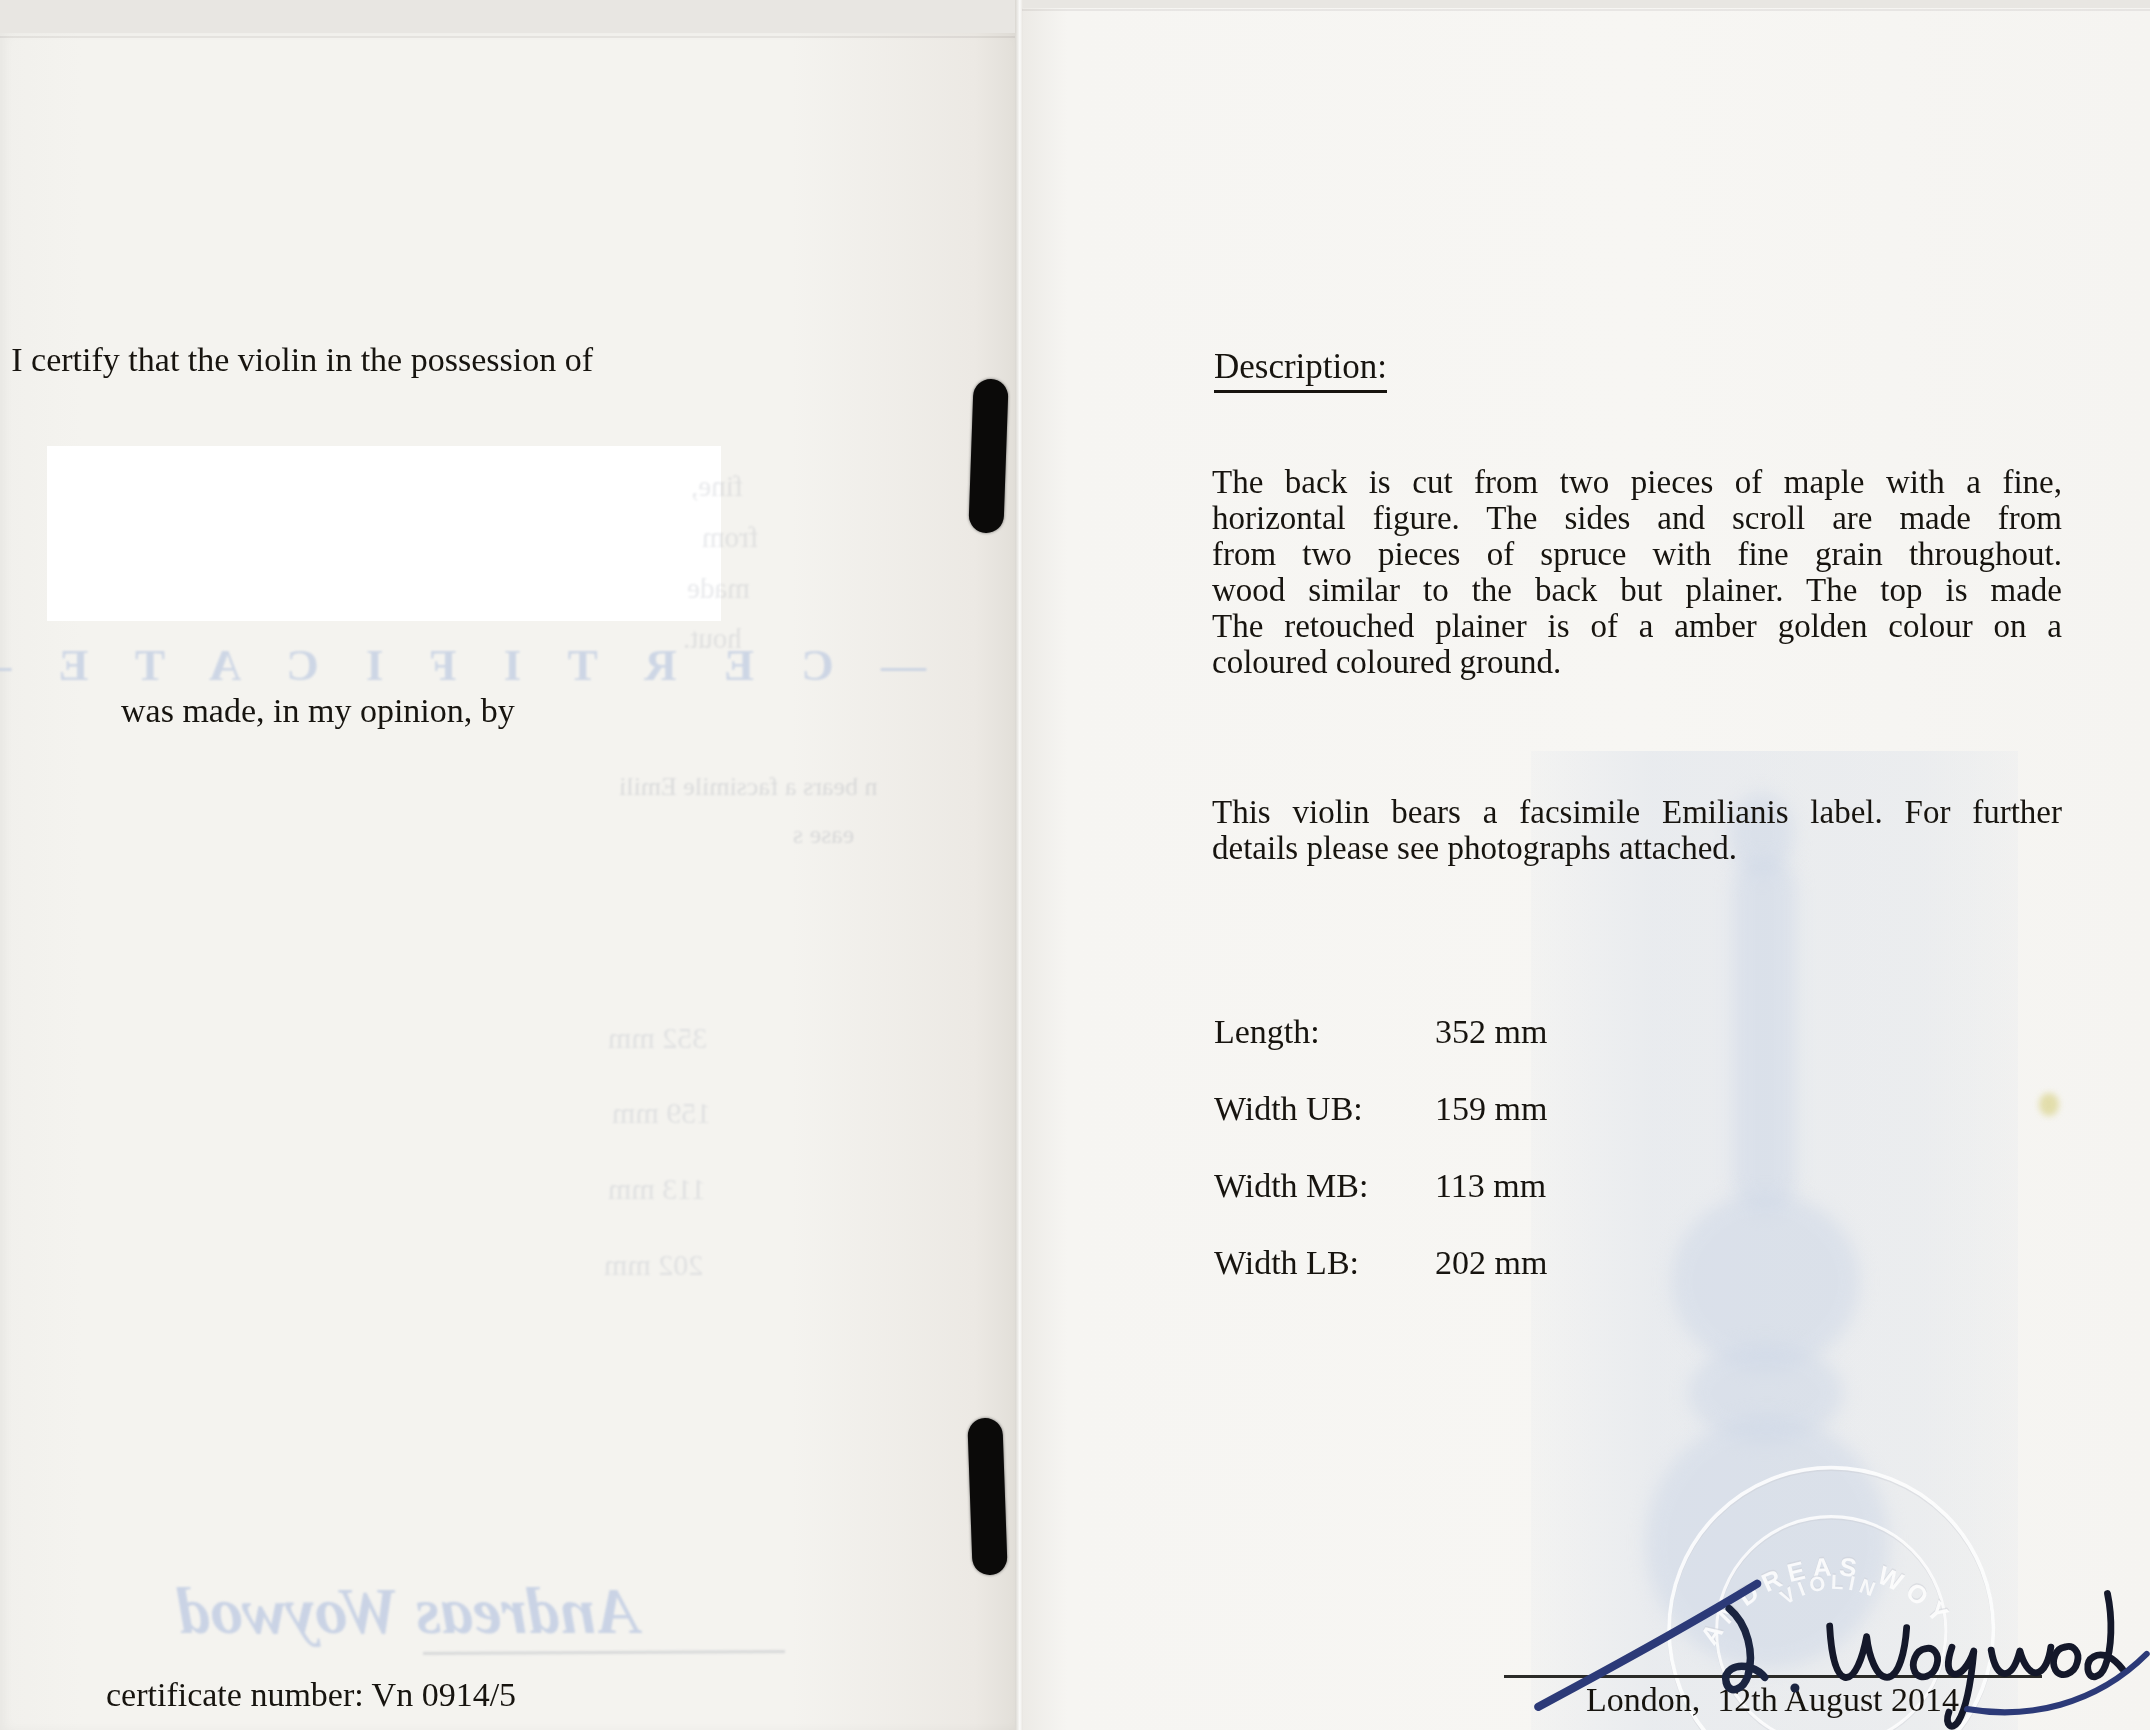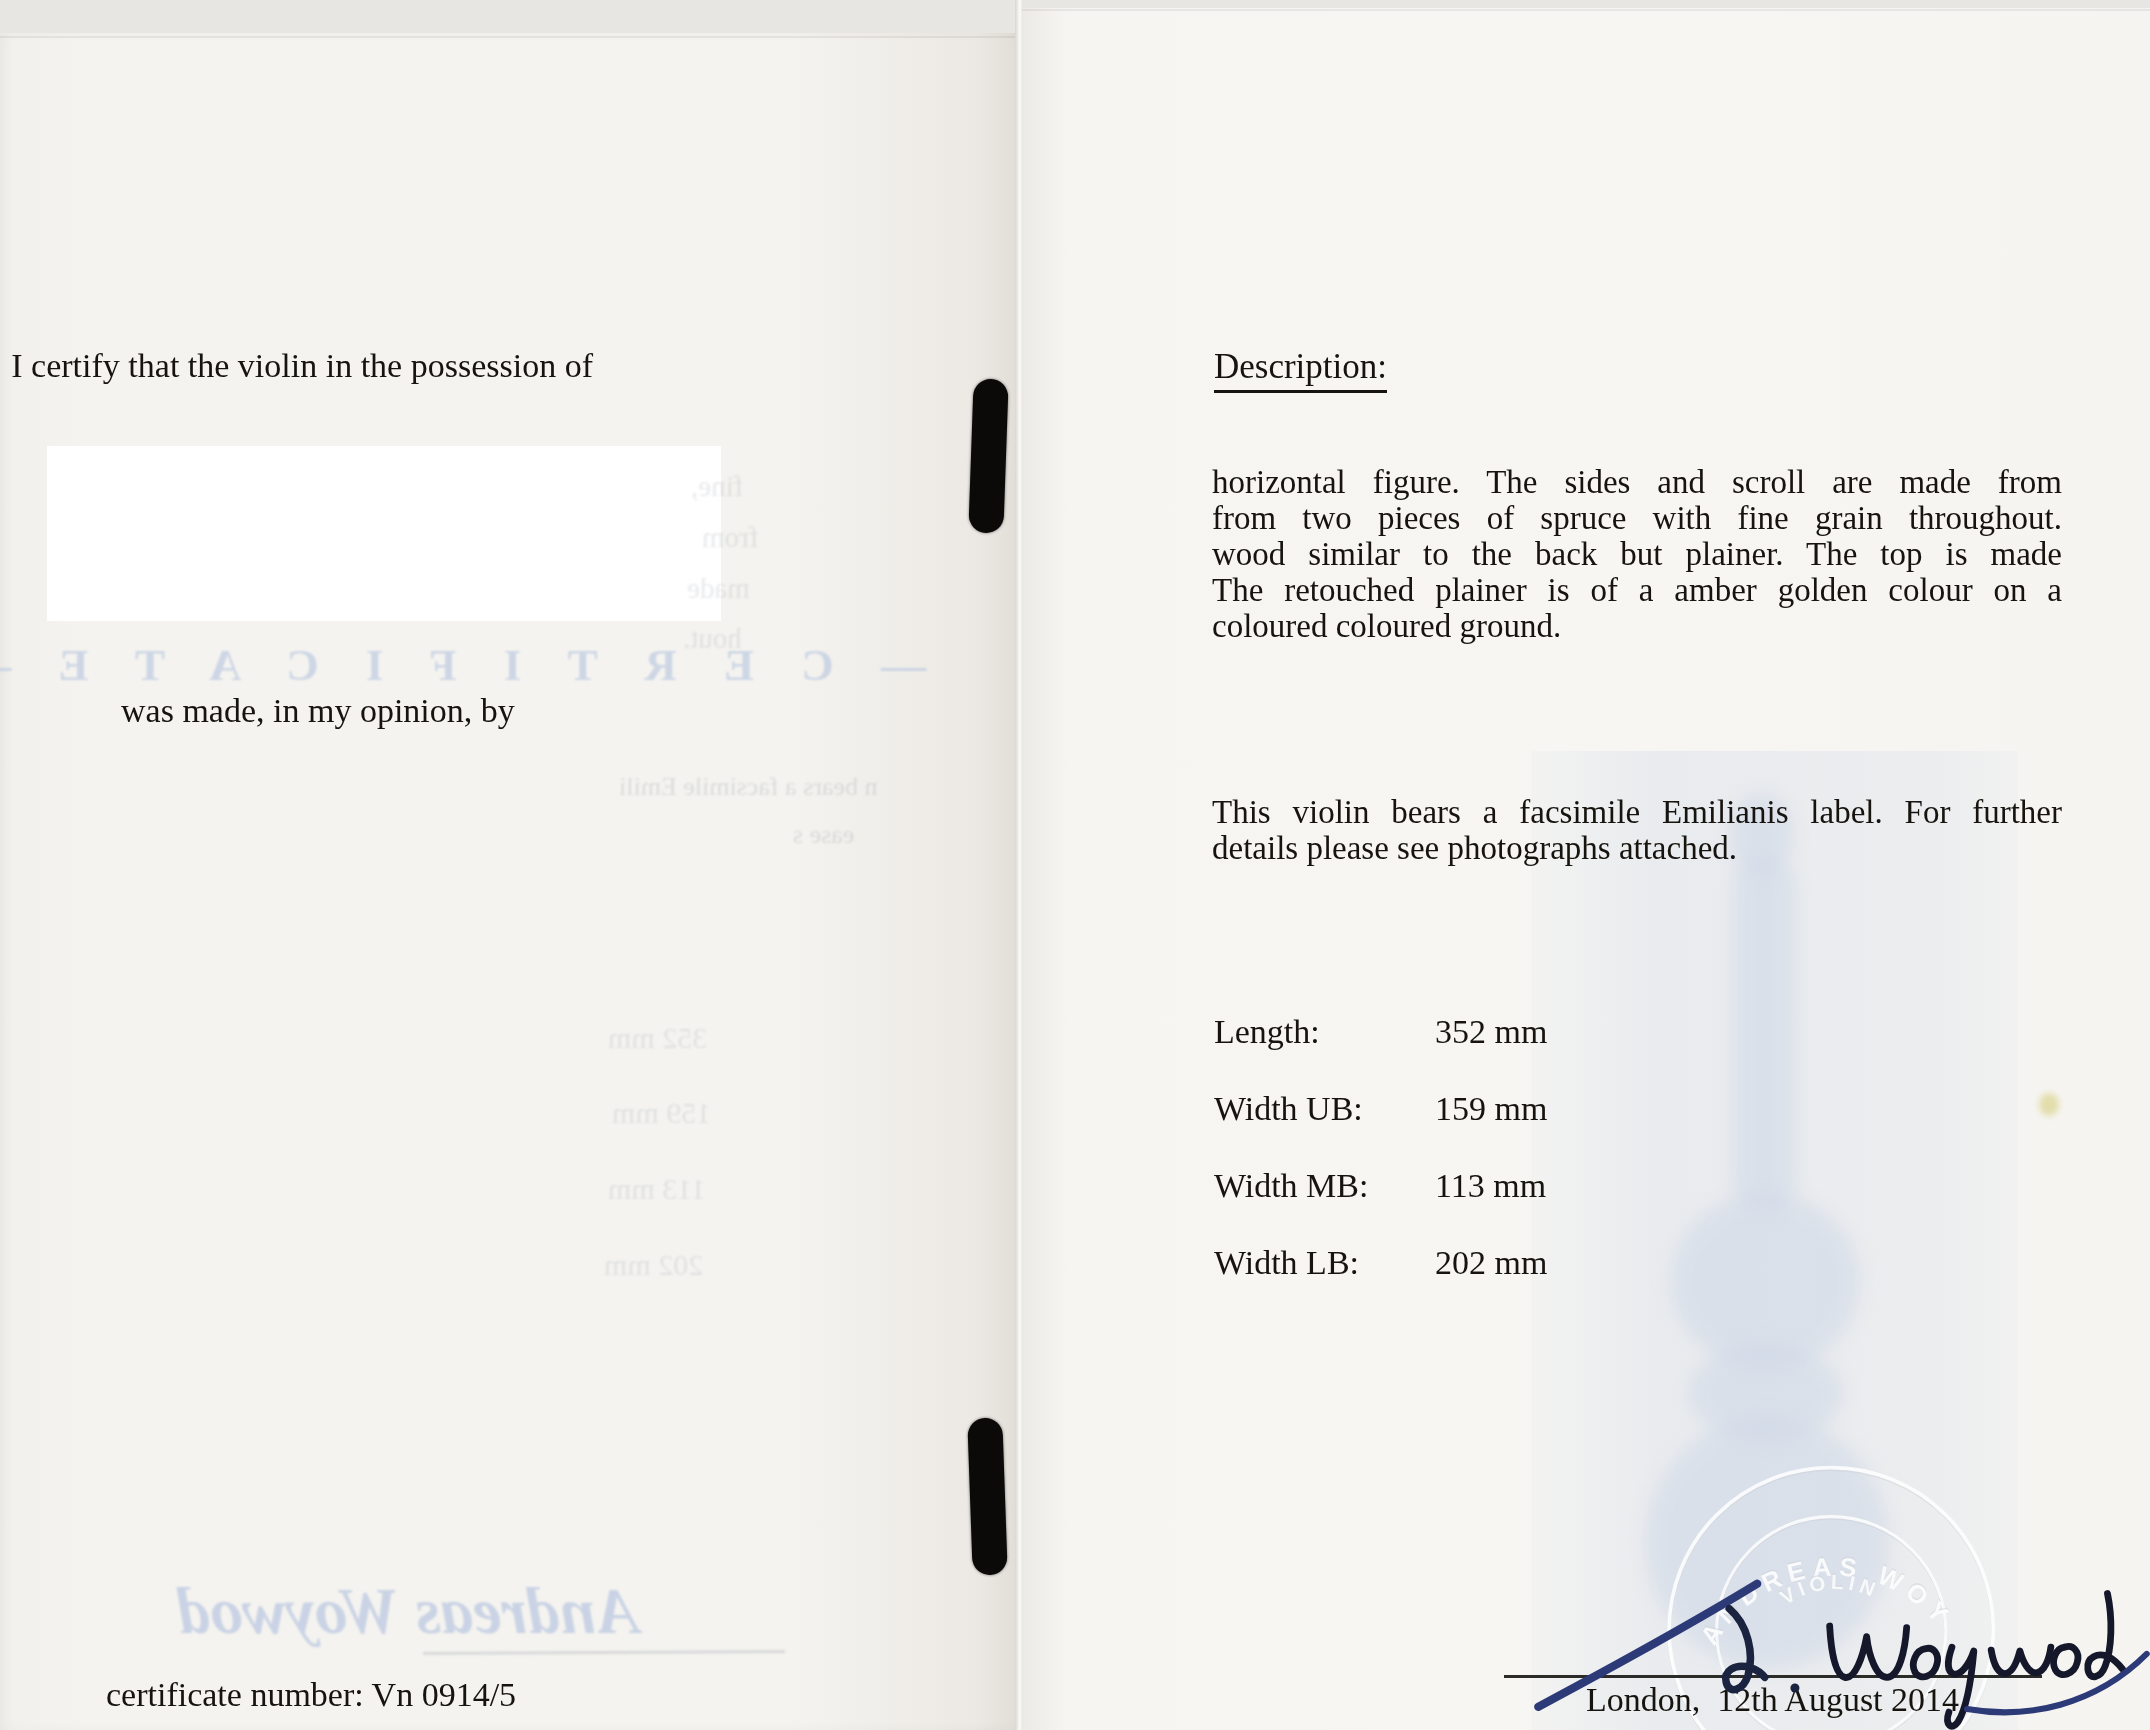--- a/index.html
+++ b/index.html
@@ -42,21 +42,21 @@
 
   <div id="left-page" class="page"></div>
 
   <div id="right-page" class="page"></div>
 
   <div id="spine-gap" class="abs"></div>
 
   <div class="edge-line" style="left:0;top:36px;width:1015px;height:1.5px;"></div>
   <div class="edge-line" style="left:1022px;top:9px;width:1128px;height:1.5px;"></div>
 
-  <div class="txt" style="left:11.3px;top:341px;font-size:34px;margin-top:6px;">I certify that the violin in the possession of</div>
+  <div class="txt" style="left:11.3px;top:341px;font-size:34px;">I certify that the violin in the possession of</div>
 
   <div class="abs" style="left:47px;top:446px;width:674px;height:175px;background:#ffffff;"></div>
 
   <div class="ghost mirror" style="left:42px;top:639px;width:884px;text-align:center;font-size:45px;font-weight:bold;
               letter-spacing:18px;color:#b9c7e0;opacity:0.65;filter:blur(1.1px);white-space:pre;">— C E R T I F I C A T E —</div>
 
   <div class="ghost mirror" style="left:691px;top:470px;font-size:29px;color:#8d93a0;opacity:0.20;filter:blur(0.8px);">fine,</div>
   <div class="ghost mirror" style="left:702px;top:521px;font-size:29px;color:#8d93a0;opacity:0.20;filter:blur(0.8px);">from</div>
   <div class="ghost mirror" style="left:687px;top:572px;font-size:29px;color:#8d93a0;opacity:0.20;filter:blur(0.8px);">made</div>
   <div class="ghost mirror" style="left:683px;top:622px;font-size:29px;color:#8d93a0;opacity:0.20;filter:blur(0.8px);">hout.</div>
@@ -90,20 +90,21 @@
     <div class="wm-blob" style="left:115px;top:665px;width:243px;height:253px;"></div>
   </div>
   <div class="ghost" style="left:2039px;top:1093px;width:19.6px;height:22.7px;background:#ded89a;
               border-radius:50%;filter:blur(3px);opacity:0.8;"></div>
 
   <div class="abs" style="left:1214px;top:347px;">
     <span class="underlined" style="font-size:35px;">Description:</span>
   </div>
 
   <div class="para" style="left:1212px;top:464px;width:850px;">
+    <div class="pline">The back is cut from two pieces of maple with a fine,</div>
     <div class="pline">horizontal figure. The sides and scroll are made from</div>
     <div class="pline">from two pieces of spruce with fine grain throughout.</div>
     <div class="pline">wood similar to the back but plainer. The top is made</div>
     <div class="pline">The retouched plainer is of a amber golden colour on a</div>
     <div class="pline last">coloured coloured ground.</div>
   </div>
 
   <div class="para" style="left:1212px;top:778px;width:850px;margin-top:16px;">
     <div class="pline">This violin bears a facsimile Emilianis label. For further</div>
     <div class="pline last">details please see photographs attached.</div>

